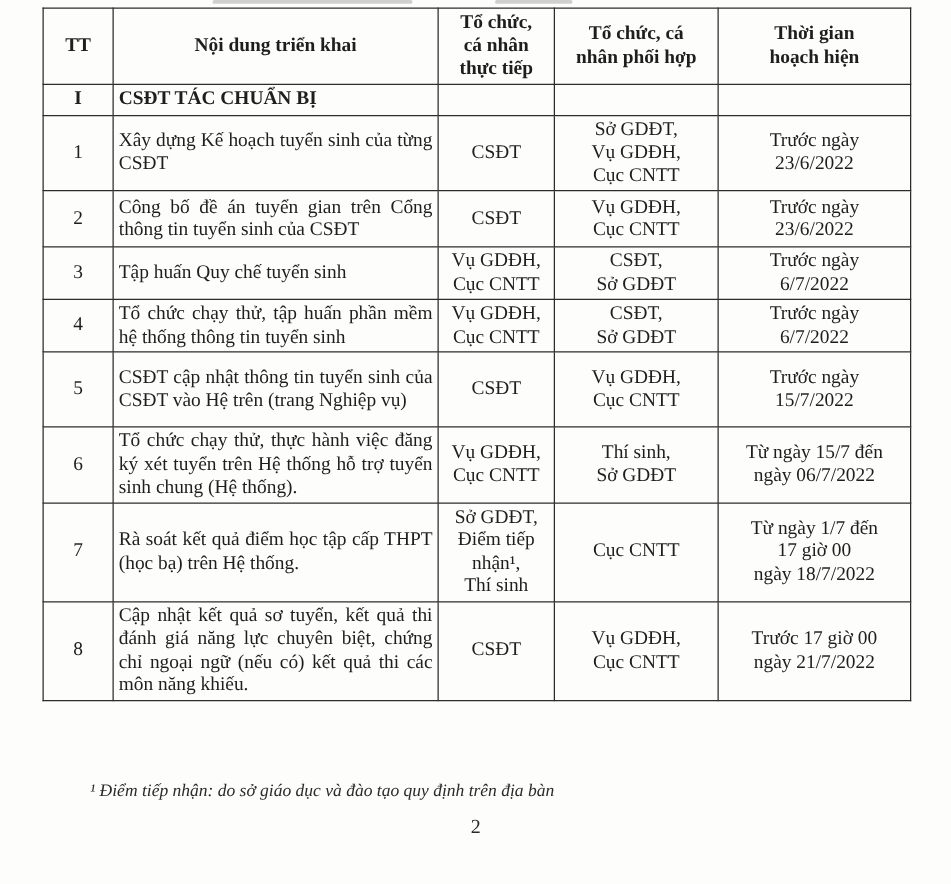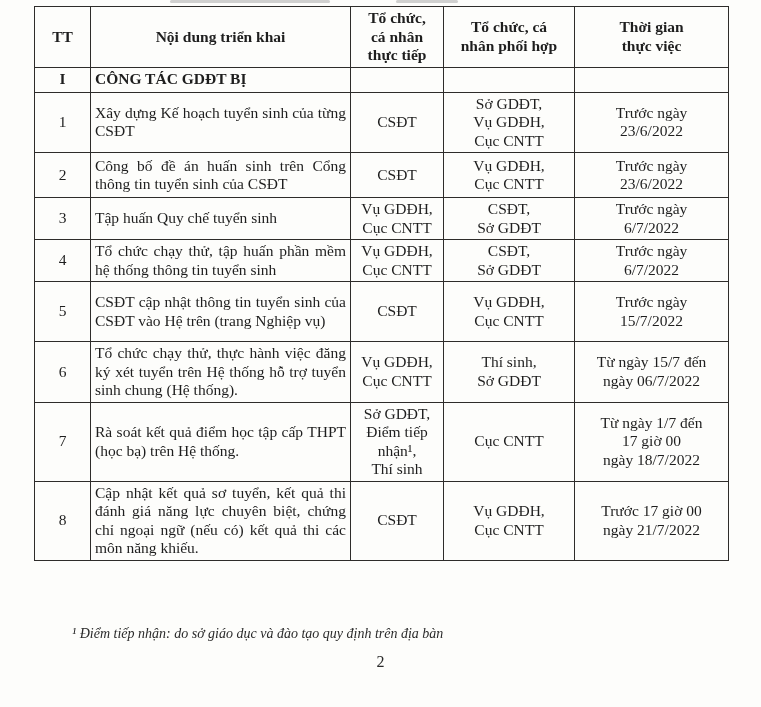--- a/index.html
+++ b/index.html
@@ -115,42 +115,42 @@
   <tbody>
     <tr class="row-header">
       <th>TT</th>
       <th>Nội dung triển khai</th>
       <th>Tổ chức,
 cá nhân
 thực tiếp</th>
       <th>Tổ chức, cá
 nhân phối hợp</th>
       <th>Thời gian
-thực việc</th>
+hoạch hiện</th>
     </tr>
     <tr class="row-section">
       <td class="section-tt-cell">I</td>
-      <td class="section-title-cell">CÔNG TÁC GDĐT BỊ</td>
+      <td class="section-title-cell">CSĐT TÁC CHUẨN BỊ</td>
       <td class="center-cell"></td>
       <td class="center-cell"></td>
       <td class="center-cell"></td>
     </tr>
     <tr class="row-1">
       <td class="tt-cell">1</td>
       <td class="content-cell">Xây dựng Kế hoạch tuyển sinh của từng CSĐT</td>
       <td class="center-cell">CSĐT</td>
       <td class="center-cell">Sở GDĐT,
 Vụ GDĐH,
 Cục CNTT</td>
       <td class="center-cell">Trước ngày
 23/6/2022</td>
     </tr>
     <tr class="row-2">
       <td class="tt-cell">2</td>
-      <td class="content-cell">Công bố đề án huấn sinh trên Cổng thông tin tuyển sinh của CSĐT</td>
+      <td class="content-cell">Công bố đề án tuyển gian trên Cổng thông tin tuyển sinh của CSĐT</td>
       <td class="center-cell">CSĐT</td>
       <td class="center-cell">Vụ GDĐH,
 Cục CNTT</td>
       <td class="center-cell">Trước ngày
 23/6/2022</td>
     </tr>
     <tr class="row-3">
       <td class="tt-cell">3</td>
       <td class="content-cell">Tập huấn Quy chế tuyển sinh</td>
       <td class="center-cell">Vụ GDĐH,

